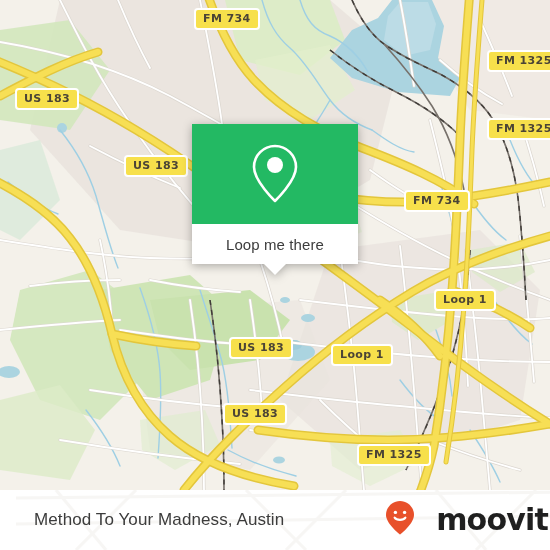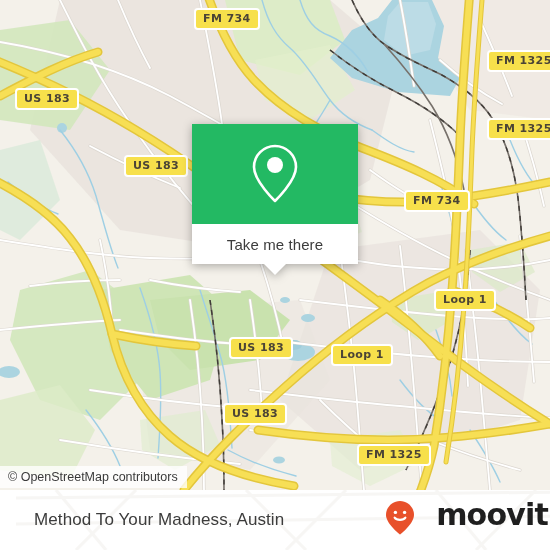--- a/index.html
+++ b/index.html
@@ -130,21 +130,21 @@
     font-size: 17px;
     color: #3c3c3c;
     font-family: "Liberation Sans", sans-serif;
     letter-spacing: 0.1px;
     white-space: nowrap;
     z-index: 2;
   }
   #moovit-logo {
     position: relative;
     display: flex;
-    align-items: flex-start;
+    align-items: center;
     gap: 21px;
     z-index: 2;
   }
   #moovit-wordmark {
     font-family: "DejaVu Sans", sans-serif;
     font-size: 30px;
     font-weight: bold;
     color: #1f1f1f;
     letter-spacing: -0.8px;
     line-height: 30px;
@@ -368,33 +368,32 @@
         <div class="shield" style="left: 487px; top: 118px;">FM 1325</div>
         <div class="shield" style="left: 124px; top: 155px;">US 183</div>
         <div class="shield" style="left: 404px; top: 190px;">FM 734</div>
         <div class="shield" style="left: 434px; top: 289px;">Loop 1</div>
         <div class="shield" style="left: 331px; top: 344px;">Loop 1</div>
         <div class="shield" style="left: 229px; top: 337px;">US 183</div>
         <div class="shield" style="left: 223px; top: 403px;">US 183</div>
         <div class="shield" style="left: 357px; top: 444px;">FM 1325</div>
       </div>
 
-    <div id="attribution">© OpenStreetMap contributors</div>
 
     <div id="popup">
       <div id="popup-image">
         <span>
           <svg width="48" height="62" viewBox="0 0 48 62" xmlns="http://www.w3.org/2000/svg">
             <path d="M24 3 C12.4 3 3 12.4 3 24 C3 38 24 58 24 58 C24 58 45 38 45 24 C45 12.4 35.6 3 24 3 Z" fill="none" stroke="#ffffff" stroke-width="2.6" stroke-linejoin="round"></path>
             <circle cx="24" cy="22" r="8" fill="#ffffff"></circle>
           </svg>
         </span>
       </div>
       <div id="popup-label-area">
-        <span id="popup-label">Take me there</span>
+        <span id="popup-label">Loop me there</span>
         <div id="popup-tail"></div>
       </div>
     </div>
   </div>
 
   <div id="footer">
 
     <svg id="footer-watermark" viewBox="0 0 550 60" xmlns="http://www.w3.org/2000/svg">
       <rect x="0" y="0" width="550" height="60" fill="#ffffff"></rect>
       <g stroke="#e6e2dc" fill="none" stroke-width="3">

